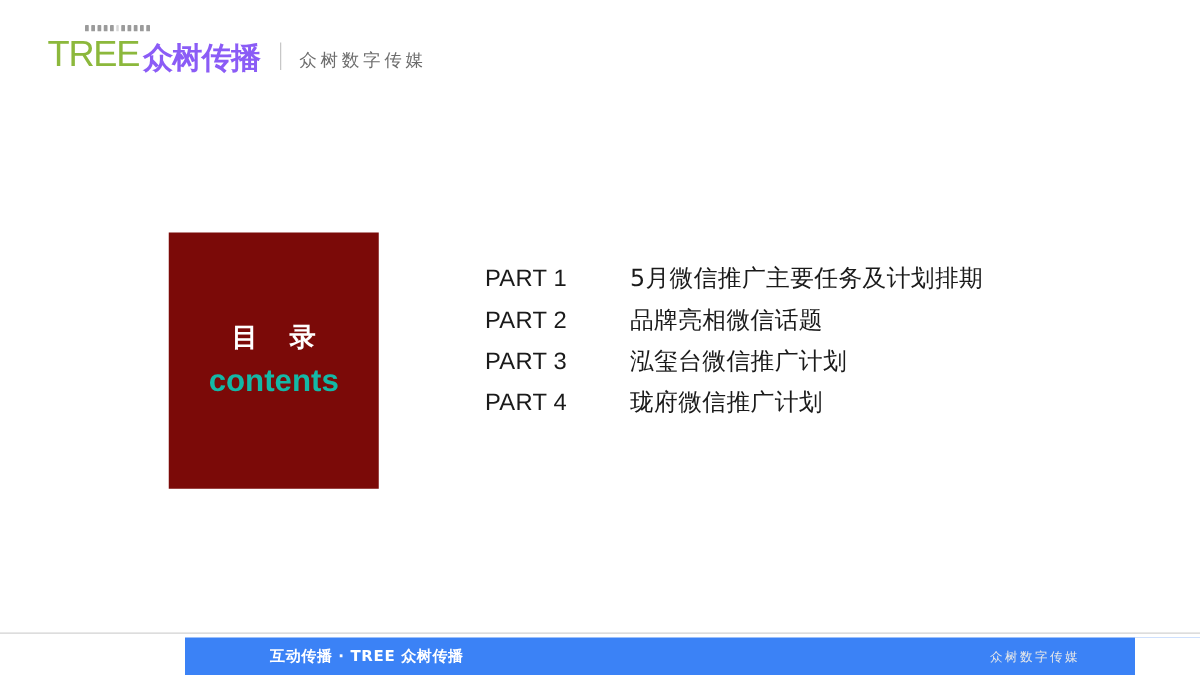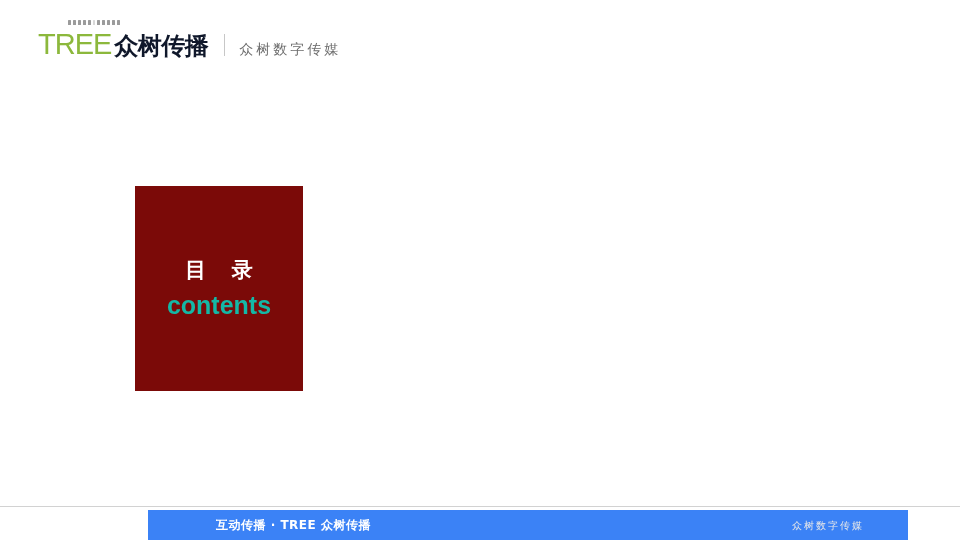--- a/index.html
+++ b/index.html
@@ -68,21 +68,21 @@
     letter-spacing: -1px;
     color: #8cb83c;
     line-height: 1;
     position: relative;
     top: 1px;
   }
   .logo-cn {
     font-family: "DejaVu Sans", "Liberation Sans", sans-serif;
     font-weight: bold;
     font-size: 24px;
-    color: #0f172a;
+    color: #8b5cf6;
     line-height: 1;
     margin-left: 3px;
     letter-spacing: -0.5px;
   }
   .logo-divider {
     width: 1px;
     height: 22px;
     background: #c7c7c7;
     margin: 0 14px 2px 16px;
   }
@@ -231,20 +231,43 @@
 
       <span class="logo-sub">众树数字传媒</span>
     </div>
   </div>
 
   <div class="contents-box">
     <div class="contents-cn">目 录</div>
     <div class="contents-en">contents</div>
   </div>
 
+  <div class="parts">
+
+    <div class="part-row">
+      <span class="part-label">PART 1</span>
+      <span class="part-title">5月微信推广主要任务及计划排期</span>
+    </div>
+
+    <div class="part-row">
+      <span class="part-label">PART 2</span>
+      <span class="part-title">品牌亮相微信话题</span>
+    </div>
+
+    <div class="part-row">
+      <span class="part-label">PART 3</span>
+      <span class="part-title">泓玺台微信推广计划</span>
+    </div>
+
+    <div class="part-row">
+      <span class="part-label">PART 4</span>
+      <span class="part-title">珑府微信推广计划</span>
+    </div>
+
+  </div>
 
   <div class="footer-rule"></div>
 
   <div class="footer-bar">
     <span class="footer-left">互动传播 · TREE 众树传播</span>
     <span class="footer-right">众树数字传媒</span>
   </div>
 
   <div class="footer-cap"></div>
 

